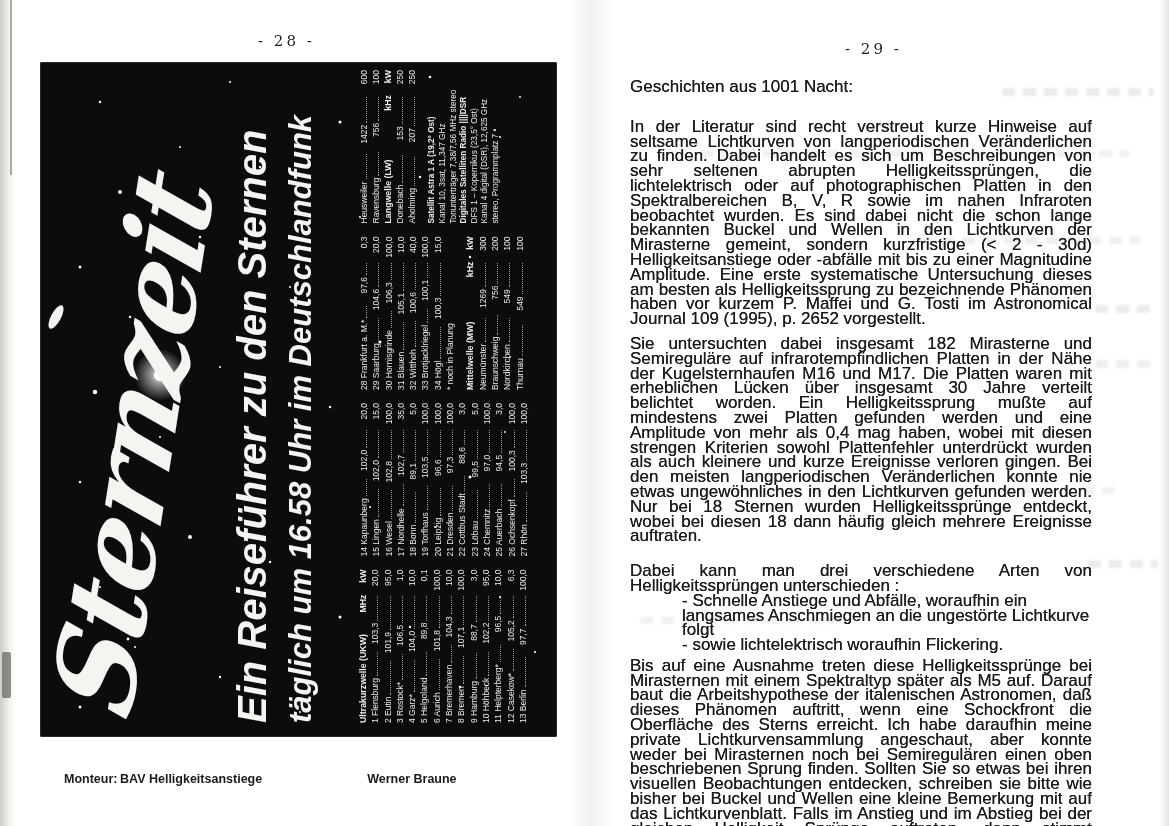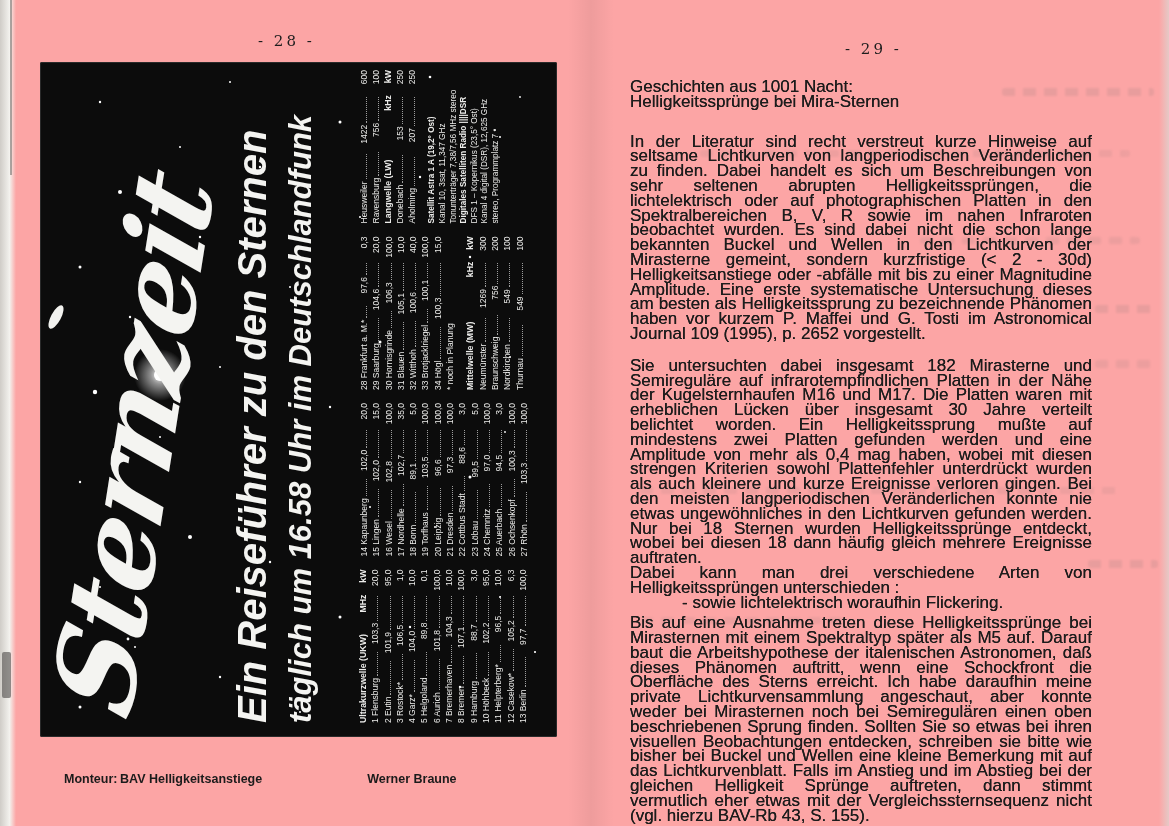--- a/index.html
+++ b/index.html
@@ -1,18 +1,18 @@
 <!DOCTYPE html>
 <html><head>
 <meta charset="utf-8">
 <style>
   html,body{margin:0;padding:0;}
   body{width:1169px;height:826px;overflow:hidden;background:#e9e7e3;
        font-family:"Liberation Sans", sans-serif;}
-  .scan{position:relative;width:1169px;height:826px;background:#fca5a5;overflow:hidden;}
+  .scan{position:relative;width:1169px;height:826px;background:#ffffff;overflow:hidden;}
 
   
   .edge-left{position:absolute;left:0;top:0;bottom:0;width:16px;
     background:linear-gradient(90deg,#cfccc7,#f3f2ee 60%,rgba(243,242,238,0));}
   .edge-line-top{position:absolute;left:10px;top:0;width:2px;height:175px;background:#6b6b68;opacity:.55;}
   .edge-line-bottom{position:absolute;left:2px;top:652px;width:9px;height:46px;background:#4c4a47;opacity:.6;border-radius:2px;}
   .edge-right{position:absolute;right:0;top:0;bottom:0;width:10px;
     background:linear-gradient(270deg,#dbd9d5,rgba(243,242,238,0));opacity:.7;}
   .gutter{position:absolute;left:568px;top:0;bottom:0;width:46px;
     background:linear-gradient(90deg,rgba(0,0,0,0),rgba(0,0,0,.055),rgba(0,0,0,0));}
@@ -64,22 +64,22 @@
   .credits .monteur-name{flex:0 0 auto;}
   .credits .author{margin-left:105px;}
 
   
   .rpage{position:absolute;left:630px;top:80px;width:462px;color:#1c1c1c;
     font-size:17px;line-height:14.8px;text-shadow:0 0 .3px currentColor;}
   .kicker{margin:0 0 0 3px;}
   .article-title{margin-top:28px;text-align:center;}
   .para{margin:0;text-align:justify;}
   .p1{margin-top:25px;}
-  .p2{margin-top:17px;}
-  .list-intro{}
+  .p2{margin-top:10px;}
+  .list-intro{margin-top:20px;}
   .bullets{margin:0;}
   .bullet-item{padding-left:52px;text-align:left;}
   .p4{margin-top:6px;}
 </style>
 </head>
 <body>
 
 <div class="scan">
 
   <div class="edge-left"></div>
@@ -568,26 +568,26 @@
   <div class="smudge" style="left:700px;top:150px;width:430px;height:7px;opacity:.09;"></div>
   <div class="smudge" style="left:920px;top:237px;width:220px;height:7px;opacity:.10;"></div>
   <div class="smudge" style="left:1095px;top:305px;width:58px;height:8px;"></div>
   <div class="smudge" style="left:1095px;top:360px;width:58px;height:8px;opacity:.10;"></div>
   <div class="smudge" style="left:640px;top:487px;width:480px;height:7px;opacity:.09;"></div>
   <div class="smudge" style="left:1088px;top:560px;width:70px;height:8px;"></div>
   <div class="smudge" style="left:640px;top:617px;width:210px;height:7px;opacity:.09;"></div>
 
   <div class="rpage">
     <p class="para kicker">Geschichten aus 1001 Nacht:</p>
-    <p class="para article-title">Helligkeitssprünge bei Mira-Sternen</p>
     <p class="para p1">In der Literatur sind recht verstreut kurze Hinweise auf seltsame Lichtkurven von langperiodischen Veränderlichen zu finden. Dabei handelt es sich um Beschreibungen von sehr seltenen abrupten Helligkeitssprüngen, die lichtelektrisch oder auf photographischen Platten in den Spektralbereichen B, V, R sowie im nahen Infraroten beobachtet wurden. Es sind dabei nicht die schon lange bekannten Buckel und Wellen in den Lichtkurven der Mirasterne gemeint, sondern kurzfristige (&lt; 2 - 30d) Helligkeitsanstiege oder -abfälle mit bis zu einer Magnitudine Amplitude. Eine erste systematische Untersuchung dieses am besten als Helligkeitssprung zu bezeichnende Phänomen haben vor kurzem P. Maffei und G. Tosti im Astronomical Journal 109 (1995), p. 2652 vorgestellt.</p>
     <p class="para p2">Sie untersuchten dabei insgesamt 182 Mirasterne und Semireguläre auf infrarotempfindlichen Platten in der Nähe der Kugelsternhaufen M16 und M17. Die Platten waren mit erheblichen Lücken über insgesamt 30 Jahre verteilt belichtet worden. Ein Helligkeitssprung mußte auf mindestens zwei Platten gefunden werden und eine Amplitude von mehr als 0,4 mag haben, wobei mit diesen strengen Kriterien sowohl Plattenfehler unterdrückt wurden als auch kleinere und kurze Ereignisse verloren gingen. Bei den meisten langperiodischen Veränderlichen konnte nie etwas ungewöhnliches in den Lichtkurven gefunden werden. Nur bei 18 Sternen wurden Helligkeitssprünge entdeckt, wobei bei diesen 18 dann häufig gleich mehrere Ereignisse auftraten.</p>
     <p class="para list-intro">Dabei kann man drei verschiedene Arten von Helligkeitssprüngen unterschieden :</p>
     <div class="bullets">
 
+        <div class="bullet-item">- Schnelle Anstiege und Abfälle, woraufhin ein langsames Anschmiegen an die ungestörte Lichtkurve folgt</div>
 
 
         <div class="bullet-item">- sowie lichtelektrisch woraufhin Flickering.</div>
       </div>
     <p class="para p4">Bis auf eine Ausnahme treten diese Helligkeitssprünge bei Mirasternen mit einem Spektraltyp später als M5 auf. Darauf baut die Arbeitshypothese der italenischen Astronomen, daß dieses Phänomen auftritt, wenn eine Schockfront die Oberfläche des Sterns erreicht. Ich habe daraufhin meine private Lichtkurvensammlung angeschaut, aber konnte weder bei Mirasternen noch bei Semiregulären einen oben beschriebenen Sprung finden. Sollten Sie so etwas bei ihren visuellen Beobachtungen entdecken, schreiben sie bitte wie bisher bei Buckel und Wellen eine kleine Bemerkung mit auf das Lichtkurvenblatt. Falls im Anstieg und im Abstieg bei der gleichen Helligkeit Sprünge auftreten, dann stimmt vermutlich eher etwas mit der Vergleichssternsequenz nicht (vgl. hierzu BAV-Rb 43, S. 155).</p>
   </div>
 
 </div>
 
 </body></html>

